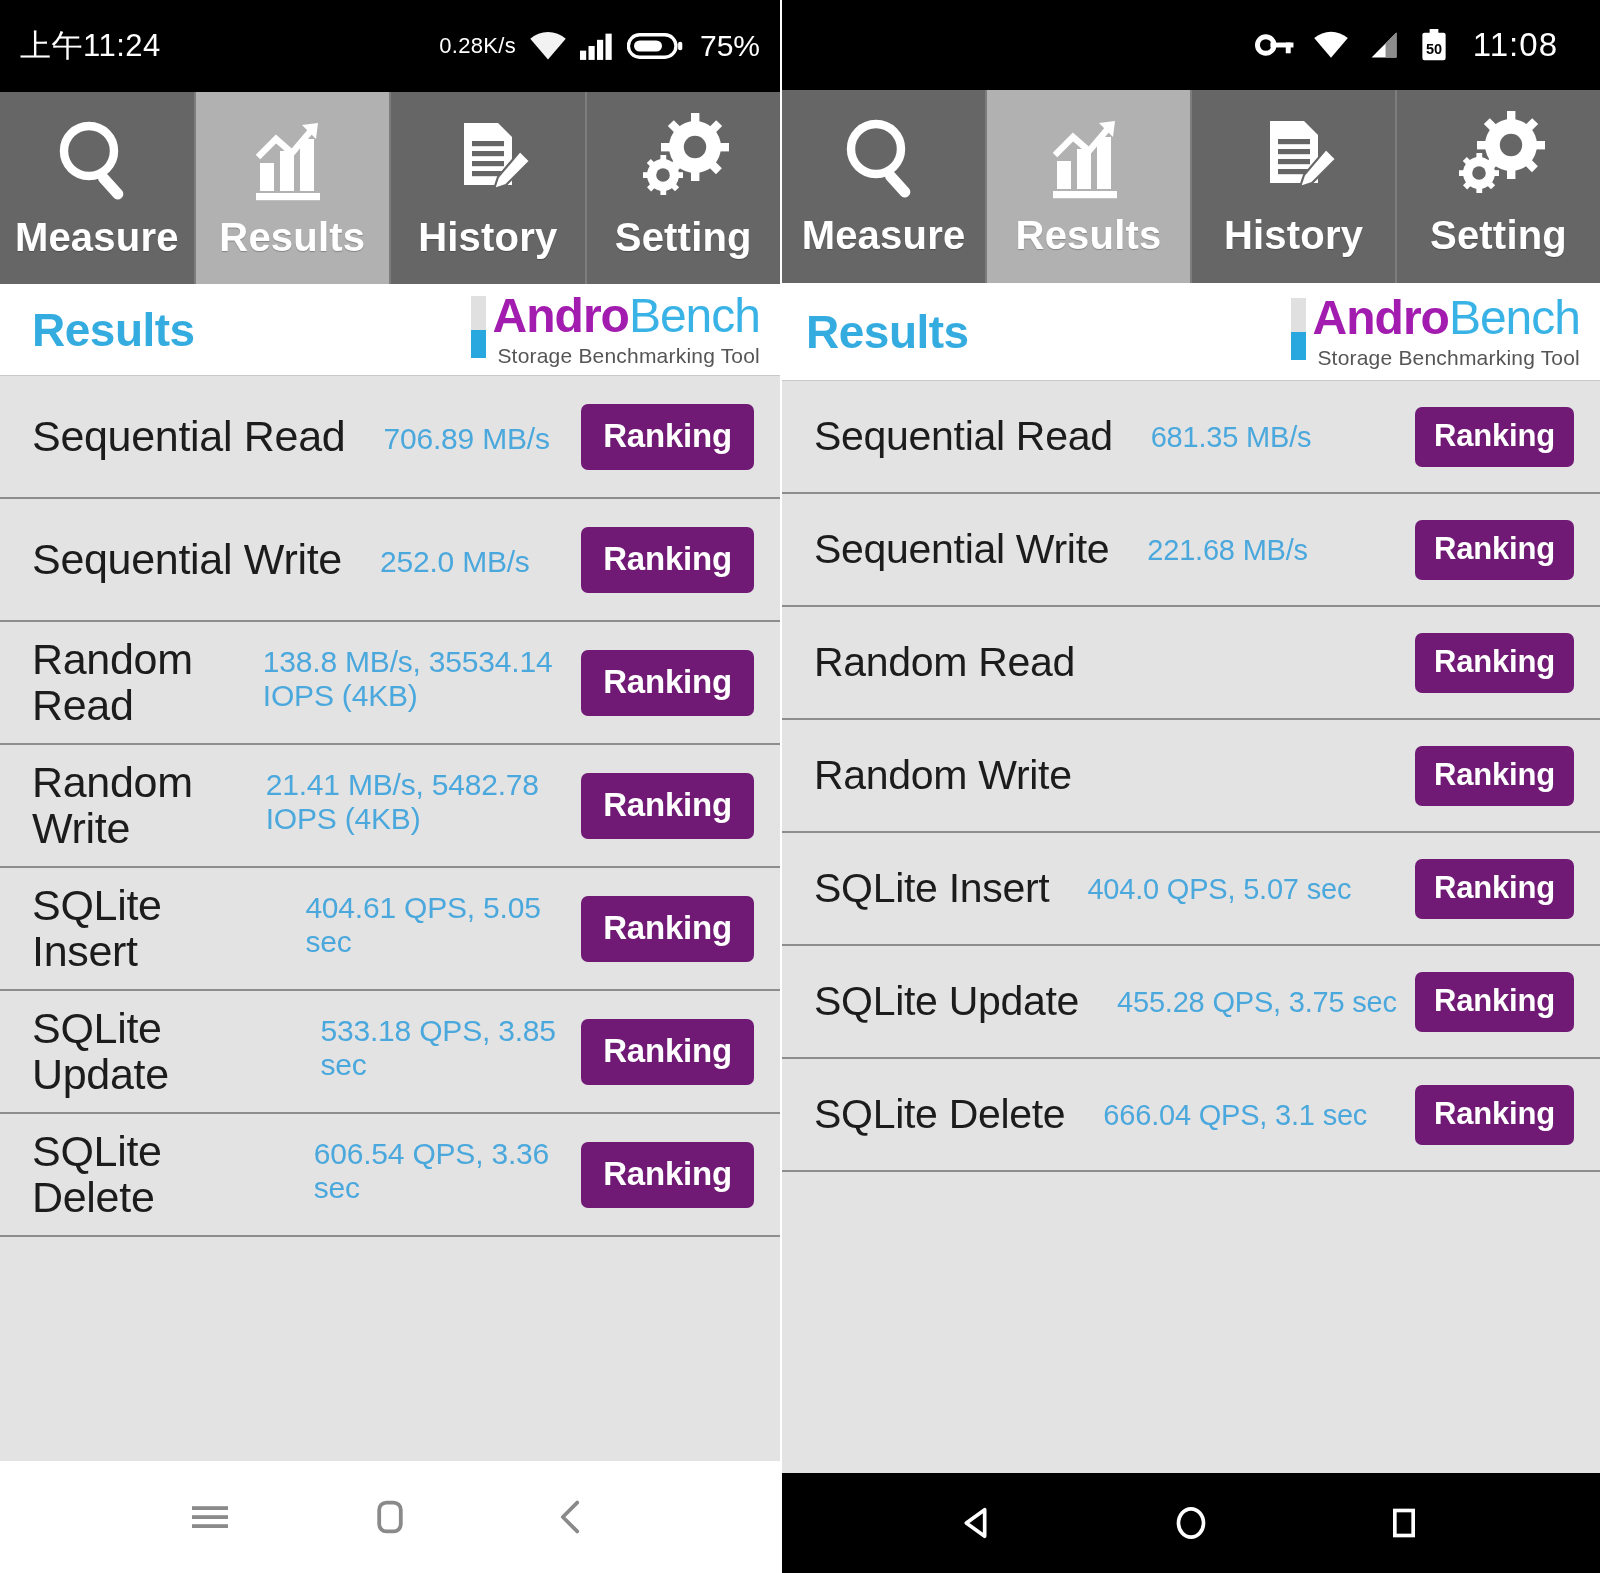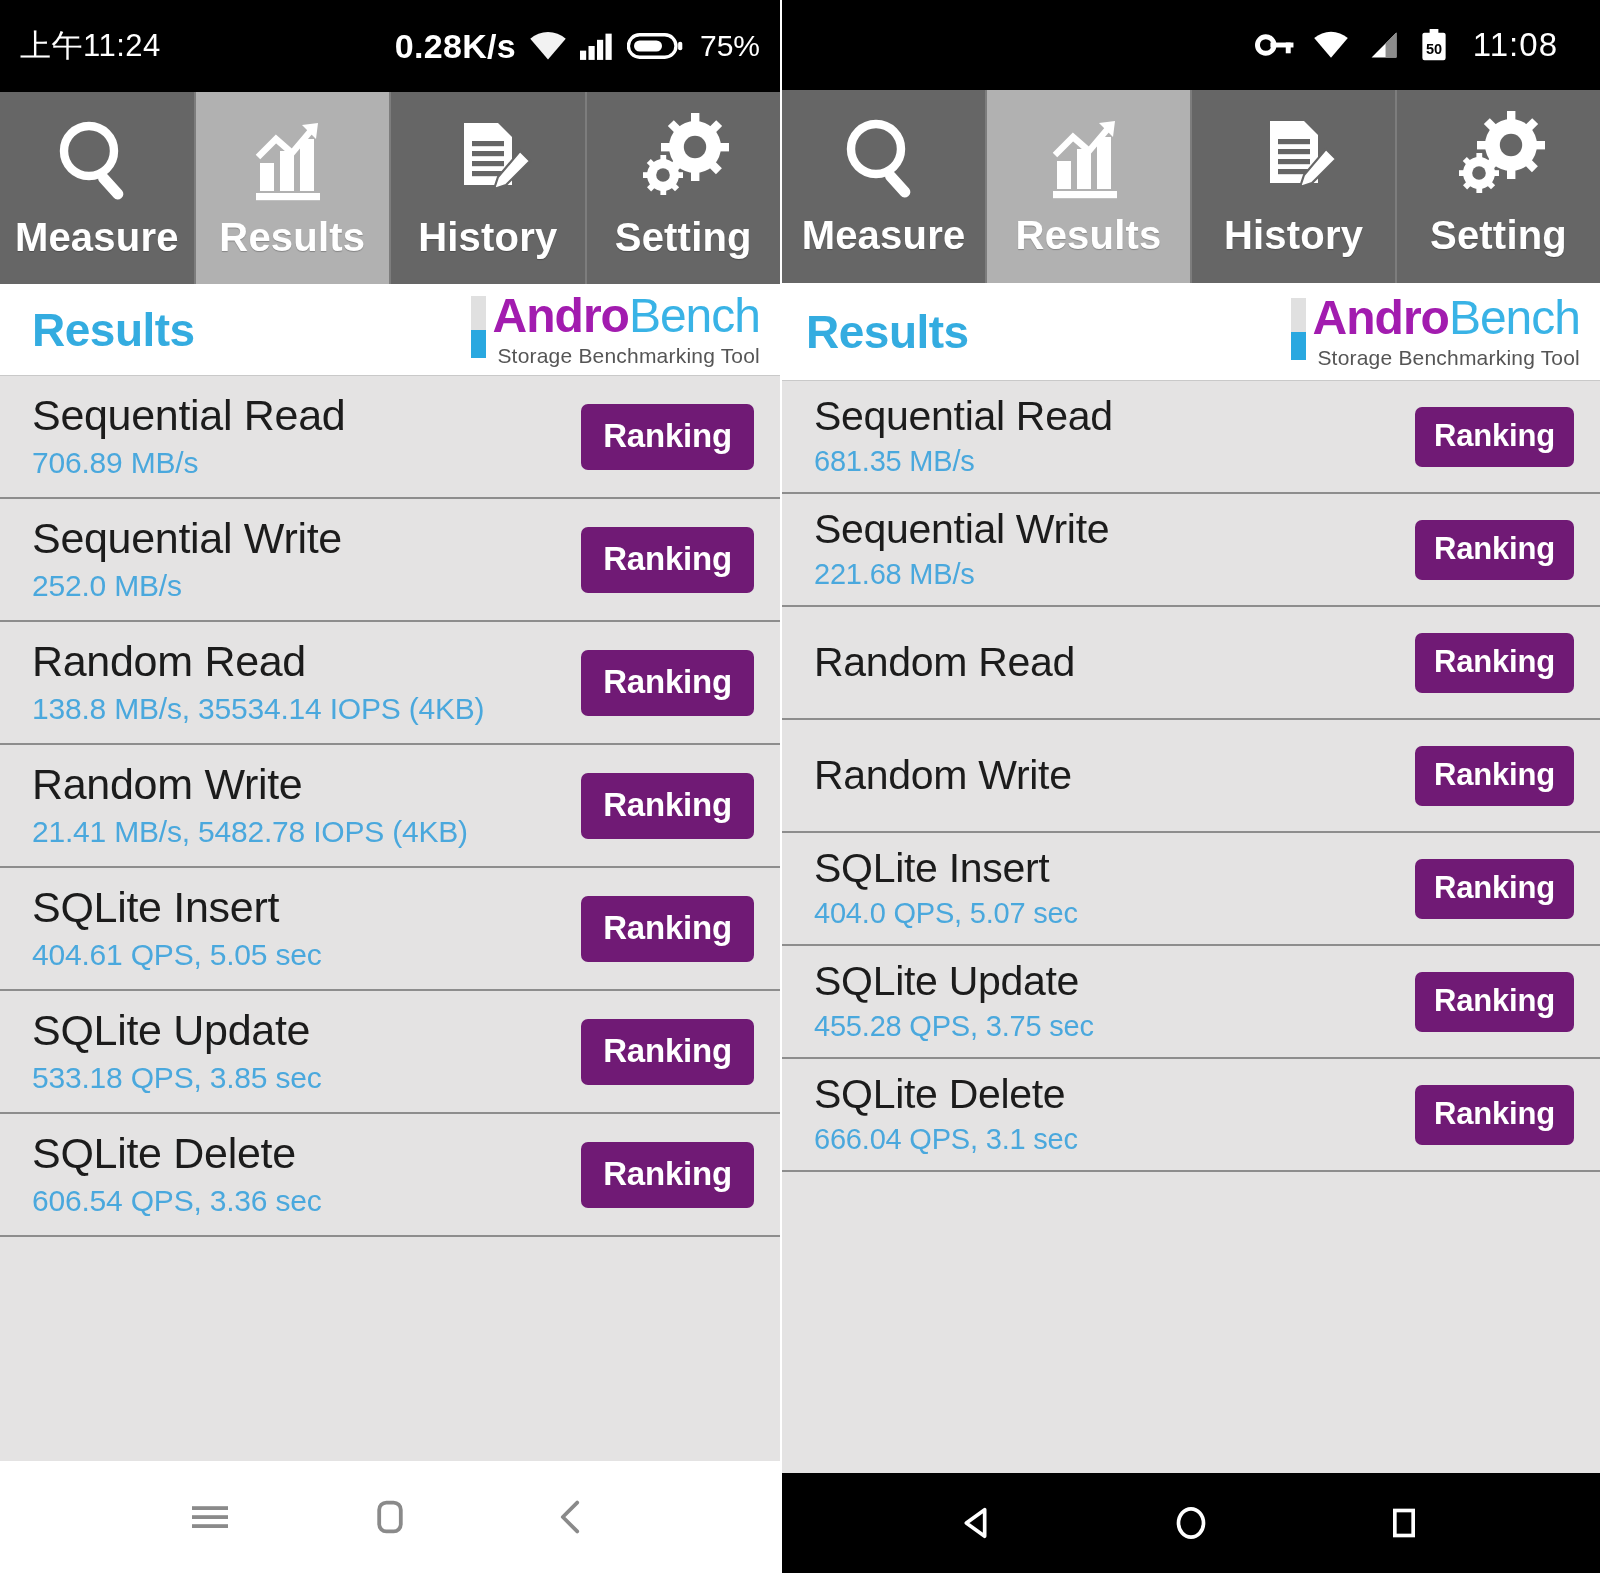--- a/index.html
+++ b/index.html
@@ -24,21 +24,21 @@
     align-items: center;
     flex: none;
     padding: 0 20px;
     font-size: 30px;
     gap: 16px;
   }
   .sb-left  { height: 92px; }
   .sb-right { height: 90px; justify-content: flex-end; }
   .sb-clock-left { font-size: 31px; letter-spacing: .5px; }
   .sb-right-group { margin-left: auto; display: flex; align-items: center; gap: 13px; }
-  .sb-netspeed { font-size: 34px; letter-spacing: .3px; font-weight: bold; }
+  .sb-netspeed { font-size: 22px; letter-spacing: .3px; }
   .sb-batt-pct { font-size: 30px; margin-left: 4px; }
   .sb-icon { display: inline-flex; align-items: center; }
 
   .sbr-group { display: flex; align-items: center; gap: 18px; padding-right: 22px; }
   .sbr-time { font-size: 33px; letter-spacing: 1px; margin-left: 6px; }
 
   
   .tabbar { display: flex; flex: none; height: 192px; background: #666666; }
   .tabbar-right { height: 193px; }
   .tab {
@@ -96,21 +96,21 @@
   .result-row {
     display: flex;
     align-items: center;
     justify-content: space-between;
     padding: 0 26px 0 32px;
     border-bottom: 2px solid #8d8d8d;
     background: #e4e3e3;
   }
   .left-rows .result-row  { height: 123px; }
   .right-rows .result-row { height: 113px; }
-  .row-texts { display: flex; flex-direction: column; justify-content: flex-start; }
+  .row-texts { display: flex; flex-direction: row; justify-content: flex-start; gap: 38px; }
   .row-title { color: #1c1c1c; font-size: 43px; letter-spacing: -.3px; line-height: 1.05; }
   .right-rows .row-title { font-size: 41px; }
   .row-value { color: #4aa8dd; font-size: 30px; margin-top: 8px; letter-spacing: -.2px; }
   .right-rows .row-value { font-size: 29px; margin-top: 6px; }
   .ranking-btn {
     background: #701a75;
     color: #ffffff;
     font-size: 33px;
     font-weight: bold;
     border: none;

